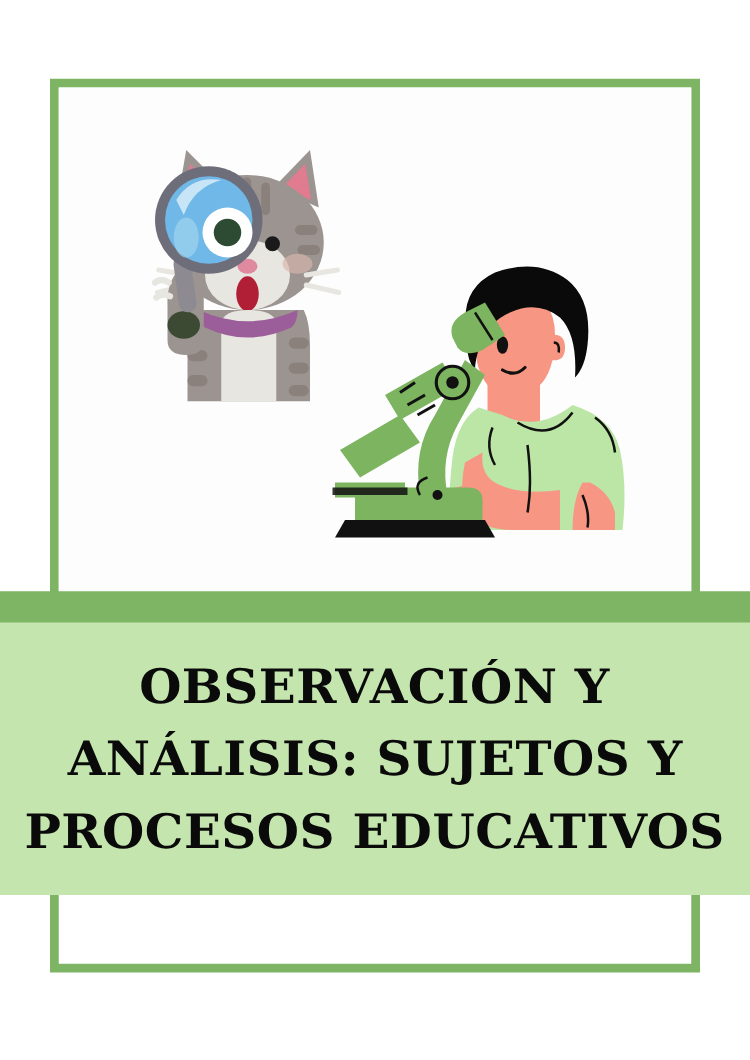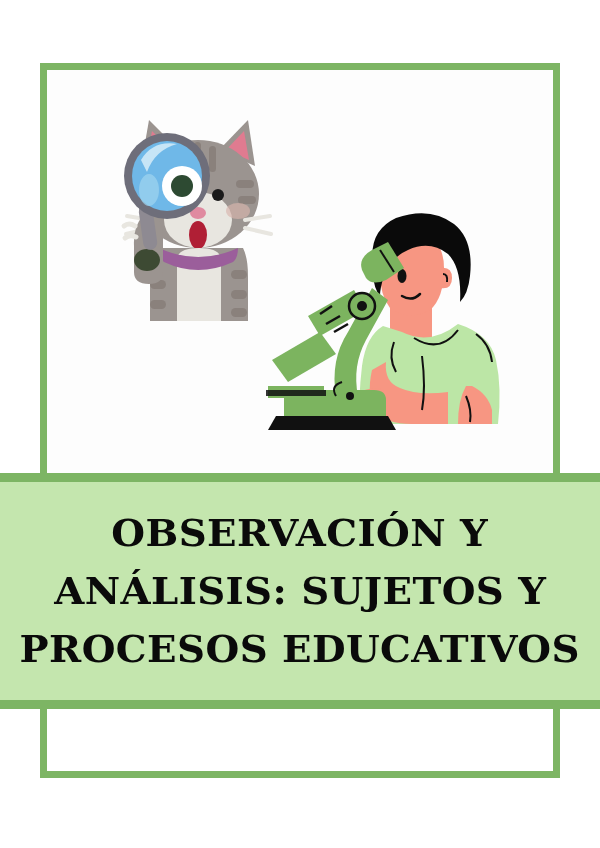--- a/index.html
+++ b/index.html
@@ -59,20 +59,21 @@
     padding: 9px 0;
   }
   .title-band-inner {
     width: 100%;
     height: 100%;
     background: #C4E6AE;
     display: flex;
     flex-direction: column;
     align-items: center;
     justify-content: center;
+    margin-top: 16px;
   }
   .title-line {
     color: #0a0a0a;
     font-family: "DejaVu Serif", "Liberation Serif", serif;
     font-weight: bold;
     font-size: 38px;
     line-height: 58px;
     letter-spacing: 0.4px;
     text-align: center;
     white-space: nowrap;

